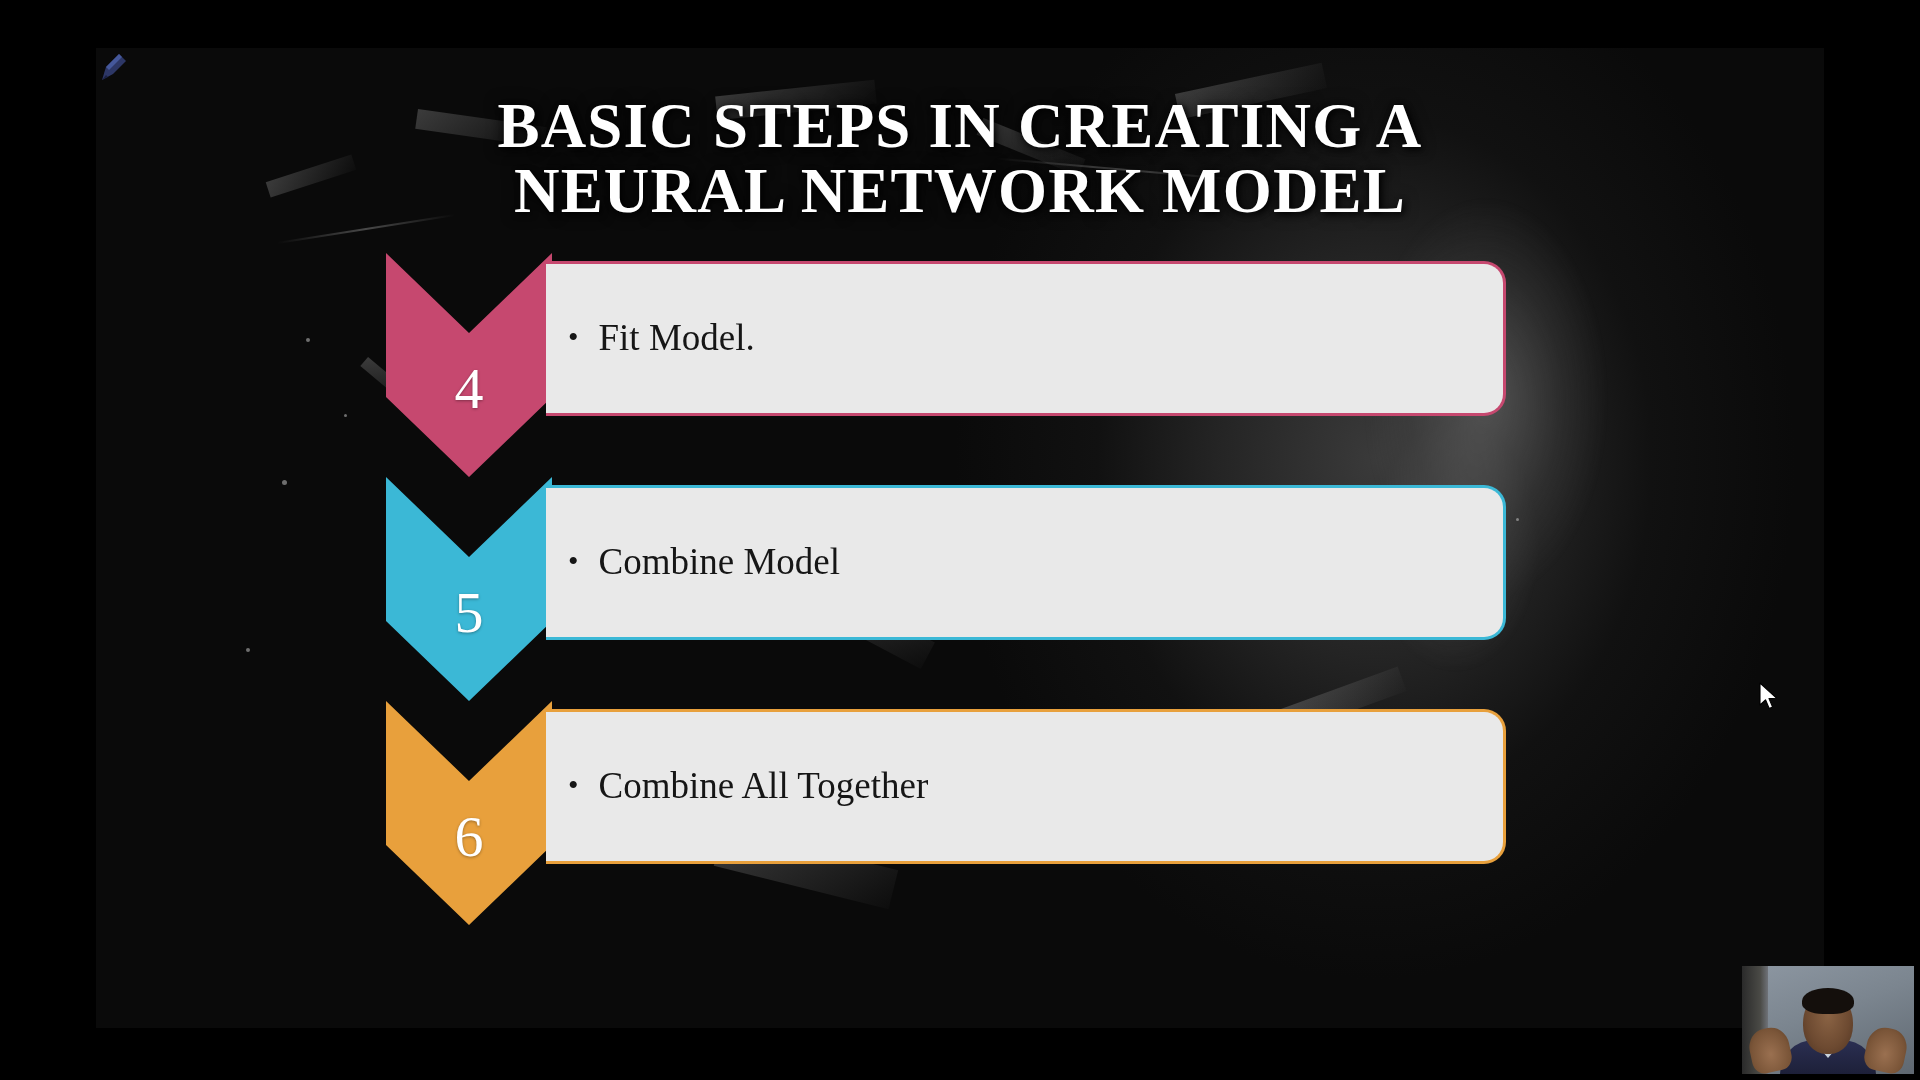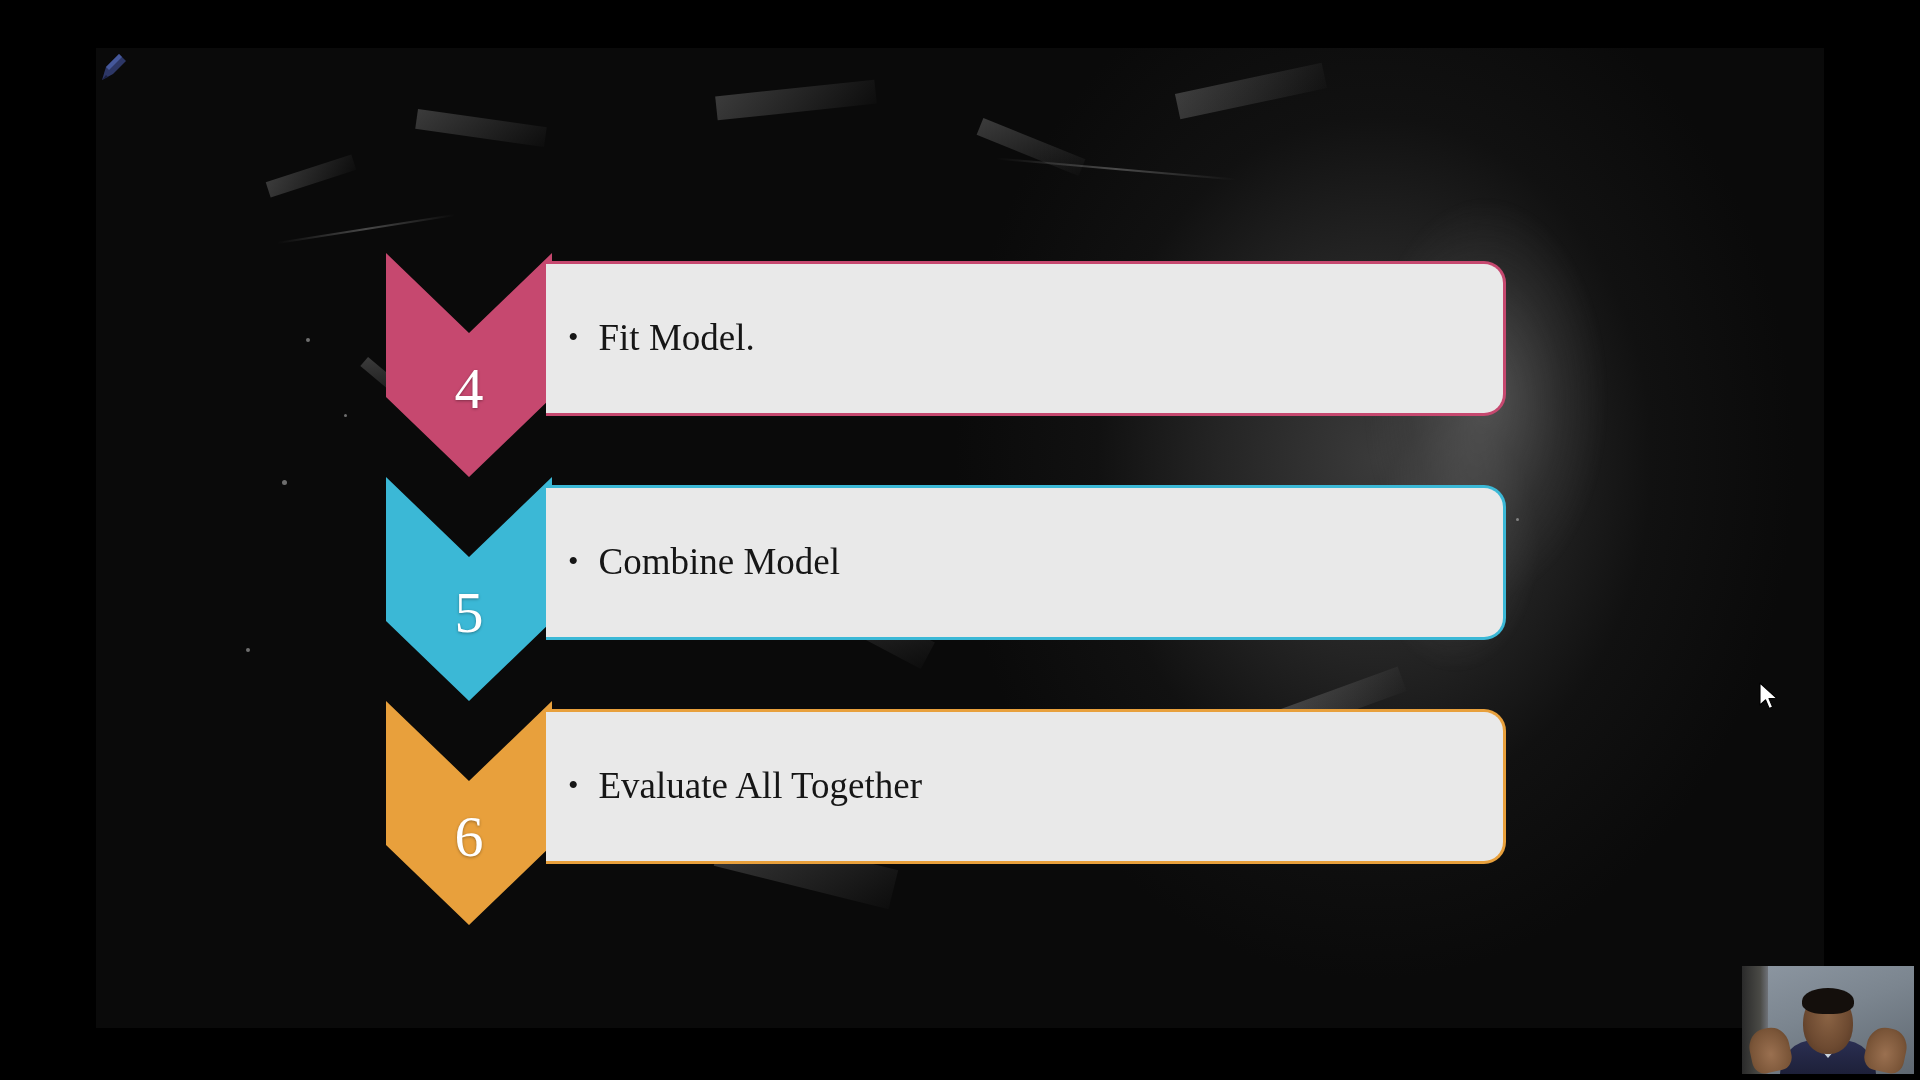--- a/index.html
+++ b/index.html
@@ -235,20 +235,25 @@
     <div class="speck" style="left:150px; top:600px; width:4px;  height:4px;"></div>
     <div class="speck" style="left:1340px; top:340px; width:4px; height:4px;"></div>
     <div class="speck" style="left:1420px; top:470px; width:3px; height:3px;"></div>
 
     <svg class="pen-mark" viewBox="0 0 34 34">
       <path d="M4 30 L8 17 L21 4 L28 11 L15 24 Z" fill="#2f3a6b" opacity="0.95"></path>
       <path d="M8 17 L21 4 L24 7 L11 20 Z" fill="#475a9e" opacity="0.95"></path>
       <path d="M4 30 L8 25 L10 27 Z" fill="#1b2143"></path>
     </svg>
 
+    <h1 id="title">
+      <span>BASIC STEPS IN CREATING A</span>
+      <br>
+      <span>NEURAL NETWORK MODEL</span>
+    </h1>
 
     <div id="steps">
 
       <div class="step-row r1">
         <div class="chev">
           <svg viewBox="0 0 166 224">
             <path d="M0 0 L83 80 L166 0 L166 144 L83 224 L0 144 Z" fill="#c6486f"></path>
           </svg>
           <div class="chev-num">4</div>
         </div>
@@ -278,21 +283,21 @@
       <div class="step-row r3">
         <div class="chev">
           <svg viewBox="0 0 166 224">
             <path d="M0 0 L83 80 L166 0 L166 144 L83 224 L0 144 Z" fill="#e8a03c"></path>
           </svg>
           <div class="chev-num">6</div>
         </div>
         <div class="panel orange">
           <div class="bullet-line">
             <span class="bullet-dot">•</span>
-            <span>Evaluate All Together</span>
+            <span>Combine All Together</span>
           </div>
         </div>
       </div>
 
     </div>
   </div>
 
   <div id="webcam">
     <div class="cam-bg"></div>
     <div class="cam-wall-edge"></div>

